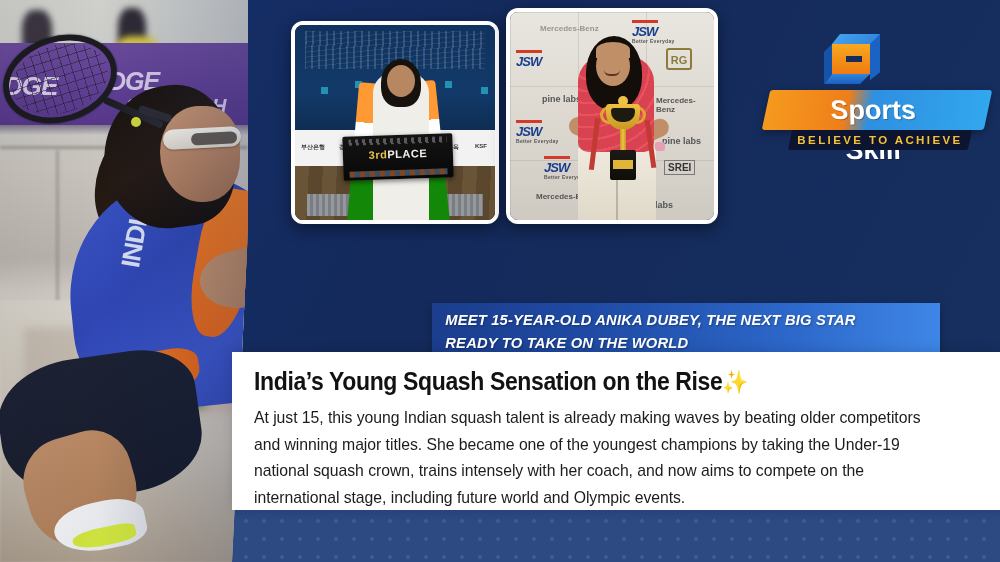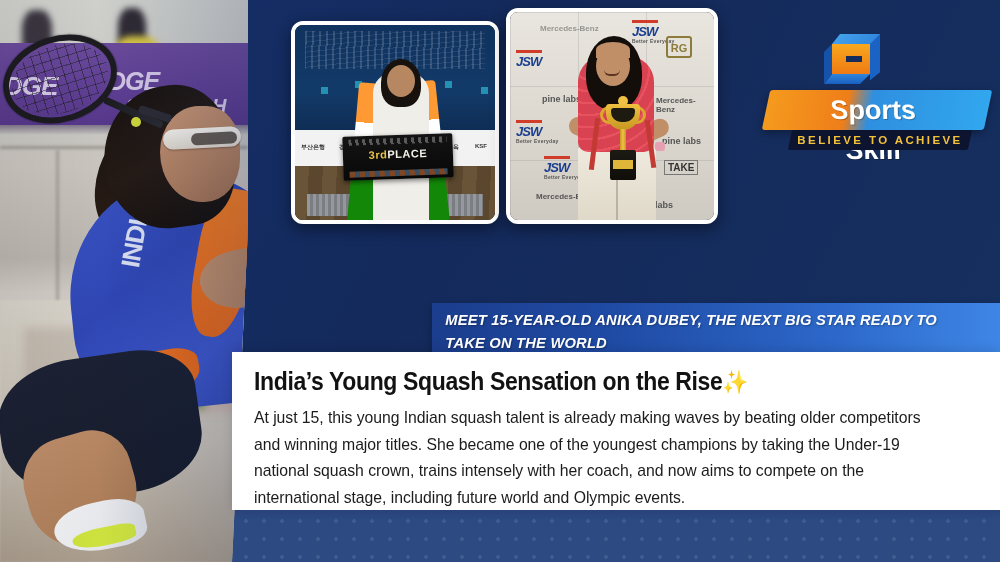--- a/index.html
+++ b/index.html
@@ -430,21 +430,21 @@
   }
   .name-bar span{
     display:block; color:#fff; font-size:27px; font-weight:800; font-style:italic;
     line-height:47px; padding-left:28px; letter-spacing:.5px;
     text-shadow:1px 2px 2px rgba(0,0,0,.35);
     transform:scaleX(.93); transform-origin:left center;
   }
 
   
   .sub-bar{
-    position:absolute; left:432px; top:303px; width:568px; height:51px;
+    position:absolute; left:432px; top:303px; width:508px; height:51px;
     background:linear-gradient(90deg,#1b3d8c 0%, #1f4aa3 30%, #2c67c9 70%, #3e86e6 100%);
     box-shadow:0 3px 8px rgba(0,0,0,.25);
   }
   .sub-bar span{
     display:block; color:#fff; font-size:15.5px; font-weight:800; font-style:italic;
     line-height:23px; padding:5px 10px 0 14px; letter-spacing:.2px;
     text-shadow:1px 1px 2px rgba(0,0,0,.30);
     transform:scaleX(.95); transform-origin:left center;
   }
 
@@ -562,22 +562,22 @@
     <div class="pb-lg pb-jsw" style="left:6px;top:108px;position:absolute"><i></i>JSW</div>
     <div class="pb-lg pb-sub" style="left:6px;top:126px;position:absolute">Better Everyday</div>
     <div class="pb-lg pb-jsw" style="left:34px;top:144px;position:absolute"><i></i>JSW</div>
     <div class="pb-lg pb-sub" style="left:34px;top:162px;position:absolute">Better Everyday</div>
     <div class="pb-lg pb-pine" style="left:32px;top:82px;position:absolute">pine labs</div>
     <div class="pb-lg pb-pine" style="left:152px;top:124px;position:absolute">pine labs</div>
     <div class="pb-lg pb-pine" style="left:124px;top:188px;position:absolute">pine labs</div>
     <div class="pb-lg pb-mb" style="left:146px;top:84px;position:absolute">Mercedes-Benz</div>
     <div class="pb-lg pb-mb" style="left:26px;top:180px;position:absolute">Mercedes-Benz</div>
     <div class="pb-lg pb-mb" style="left:30px;top:12px;position:absolute;opacity:.55">Mercedes-Benz</div>
-    <div class="pb-lg pb-srei" style="left:154px;top:148px;position:absolute">TAKE</div>
-    <div class="pb-crest" style="left:156px;top:24px;position:absolute">RG</div>
+    <div class="pb-lg pb-srei" style="left:154px;top:148px;position:absolute">SREI</div>
+    <div class="pb-crest" style="left:156px;top:36px;position:absolute">RG</div>
 
     <div class="pb-pants"></div>
     <div class="pb-armL"></div>
     <div class="pb-armR"></div>
     <div class="pb-band"></div>
     <div class="pb-body"></div>
     <div class="pb-hair"></div>
     <div class="pb-head"></div>
     <div class="pb-hairf"></div>
     <div class="pb-smile"></div>

